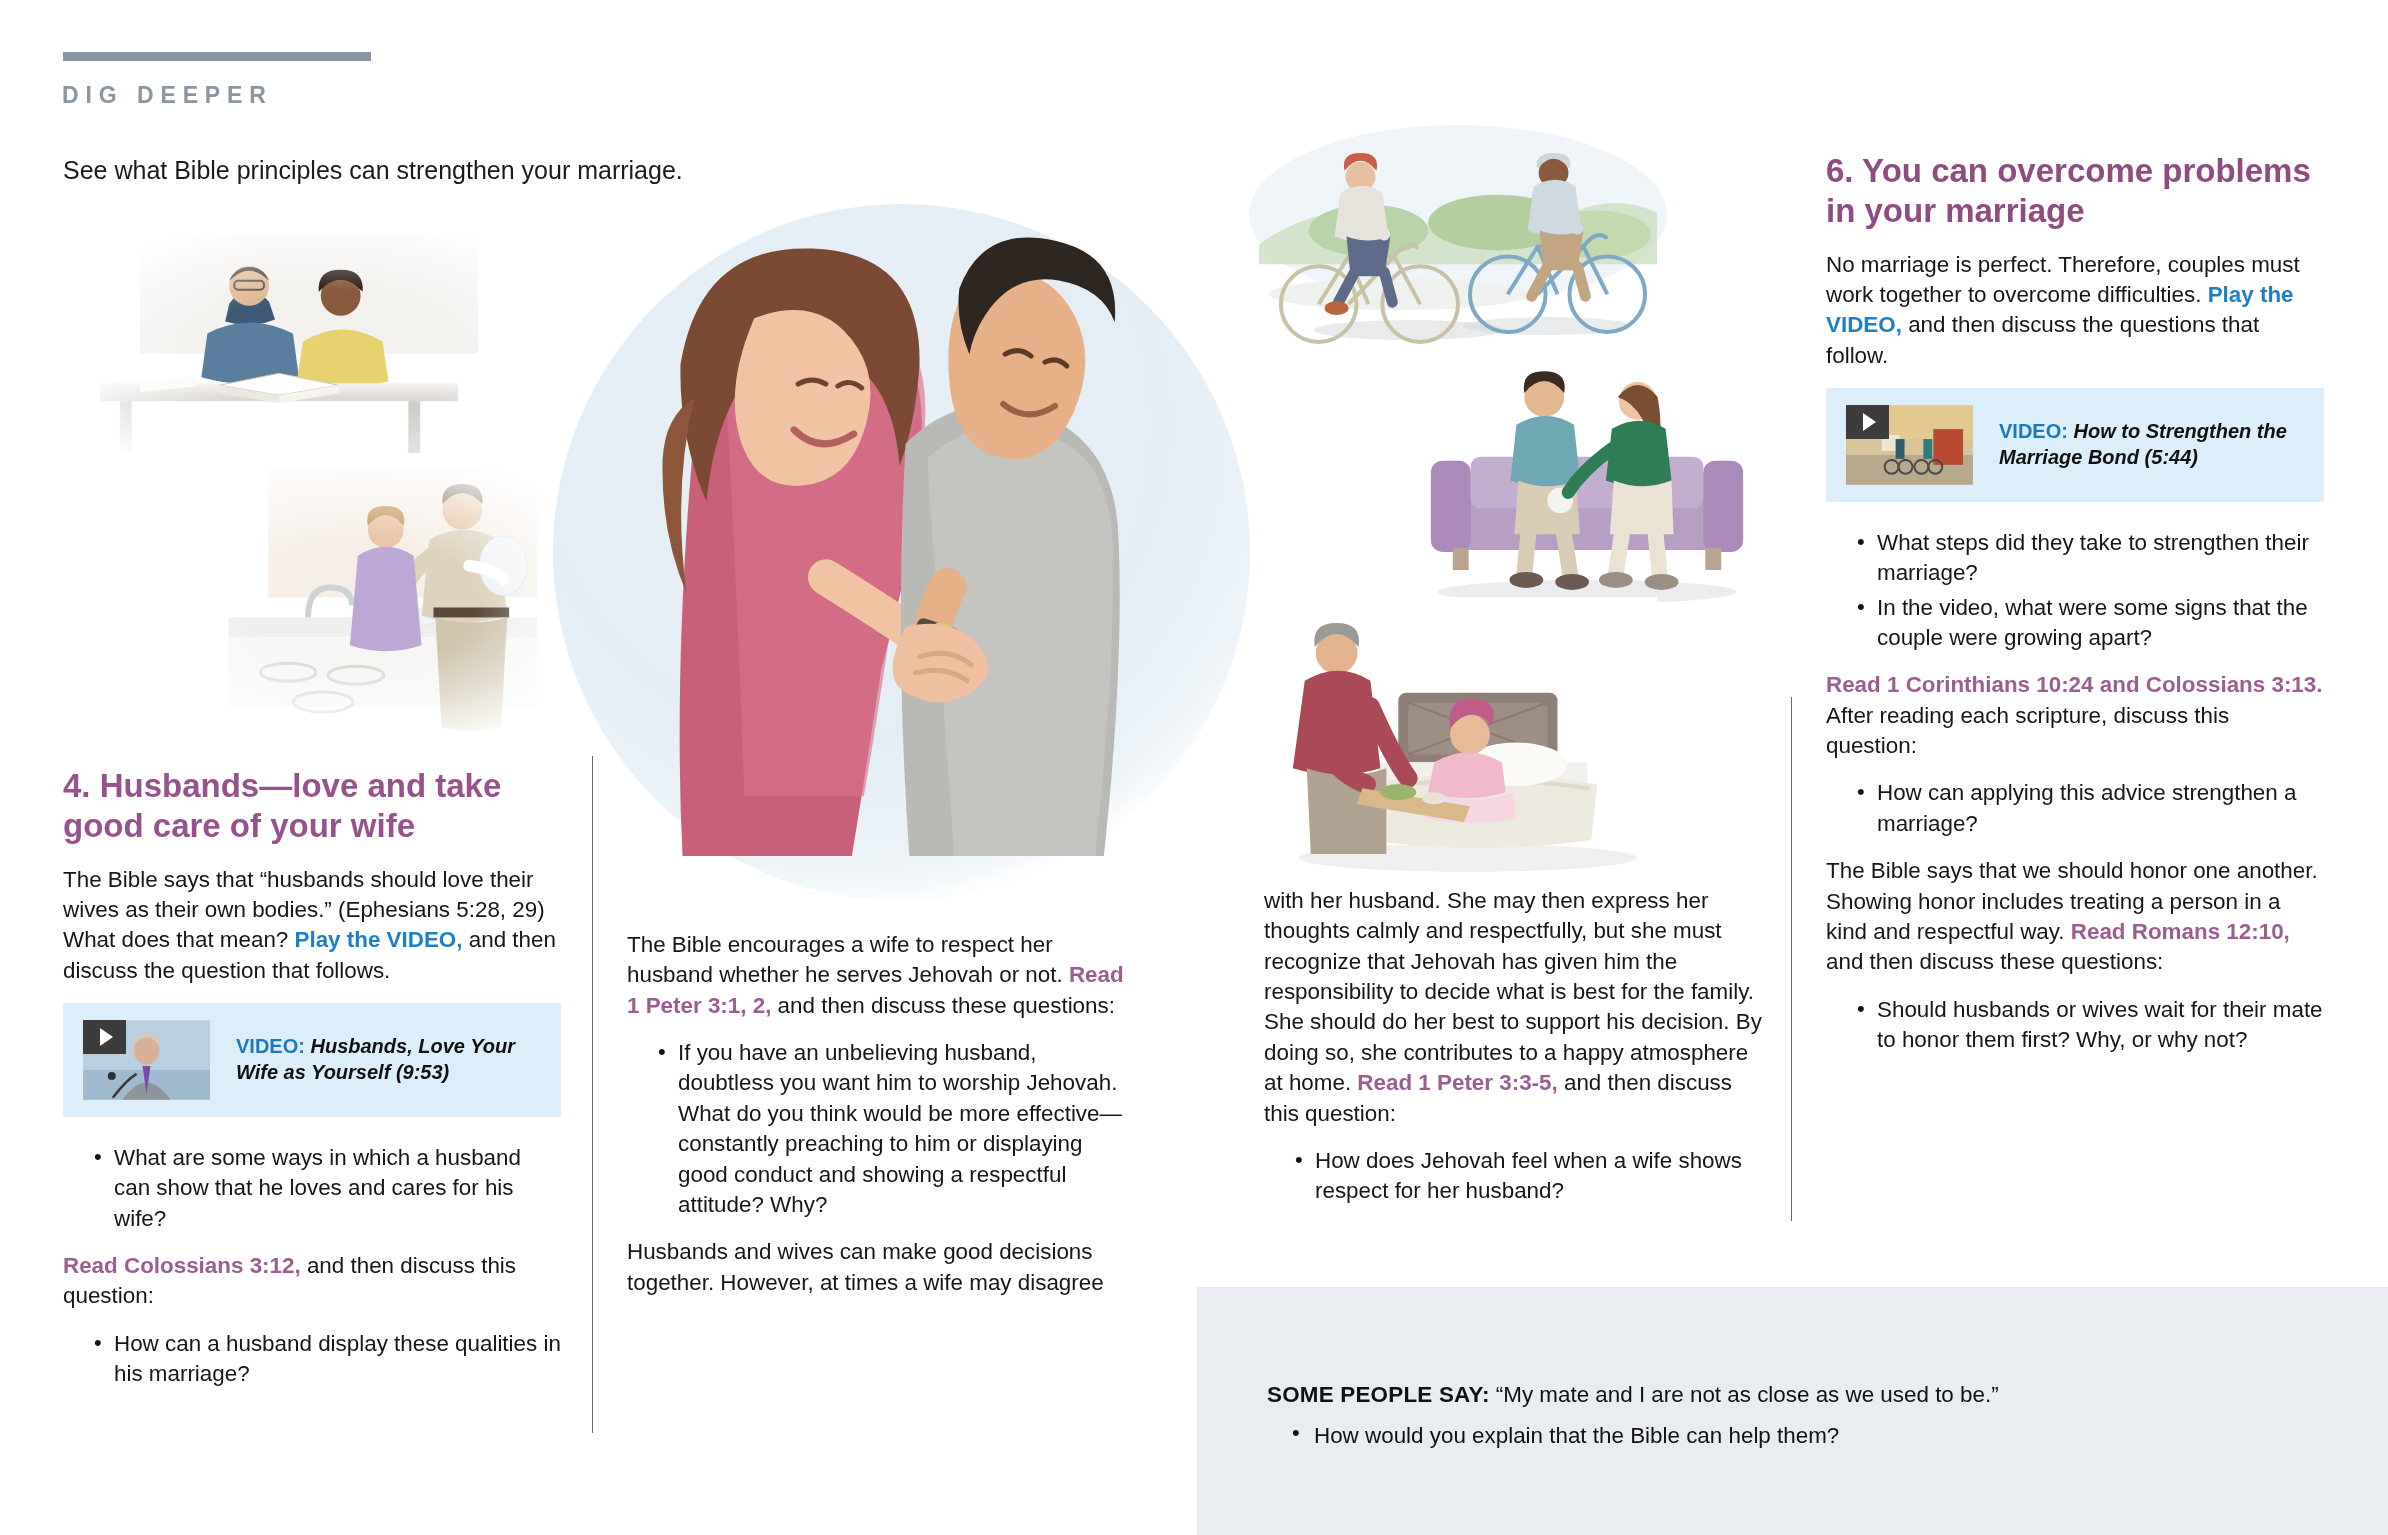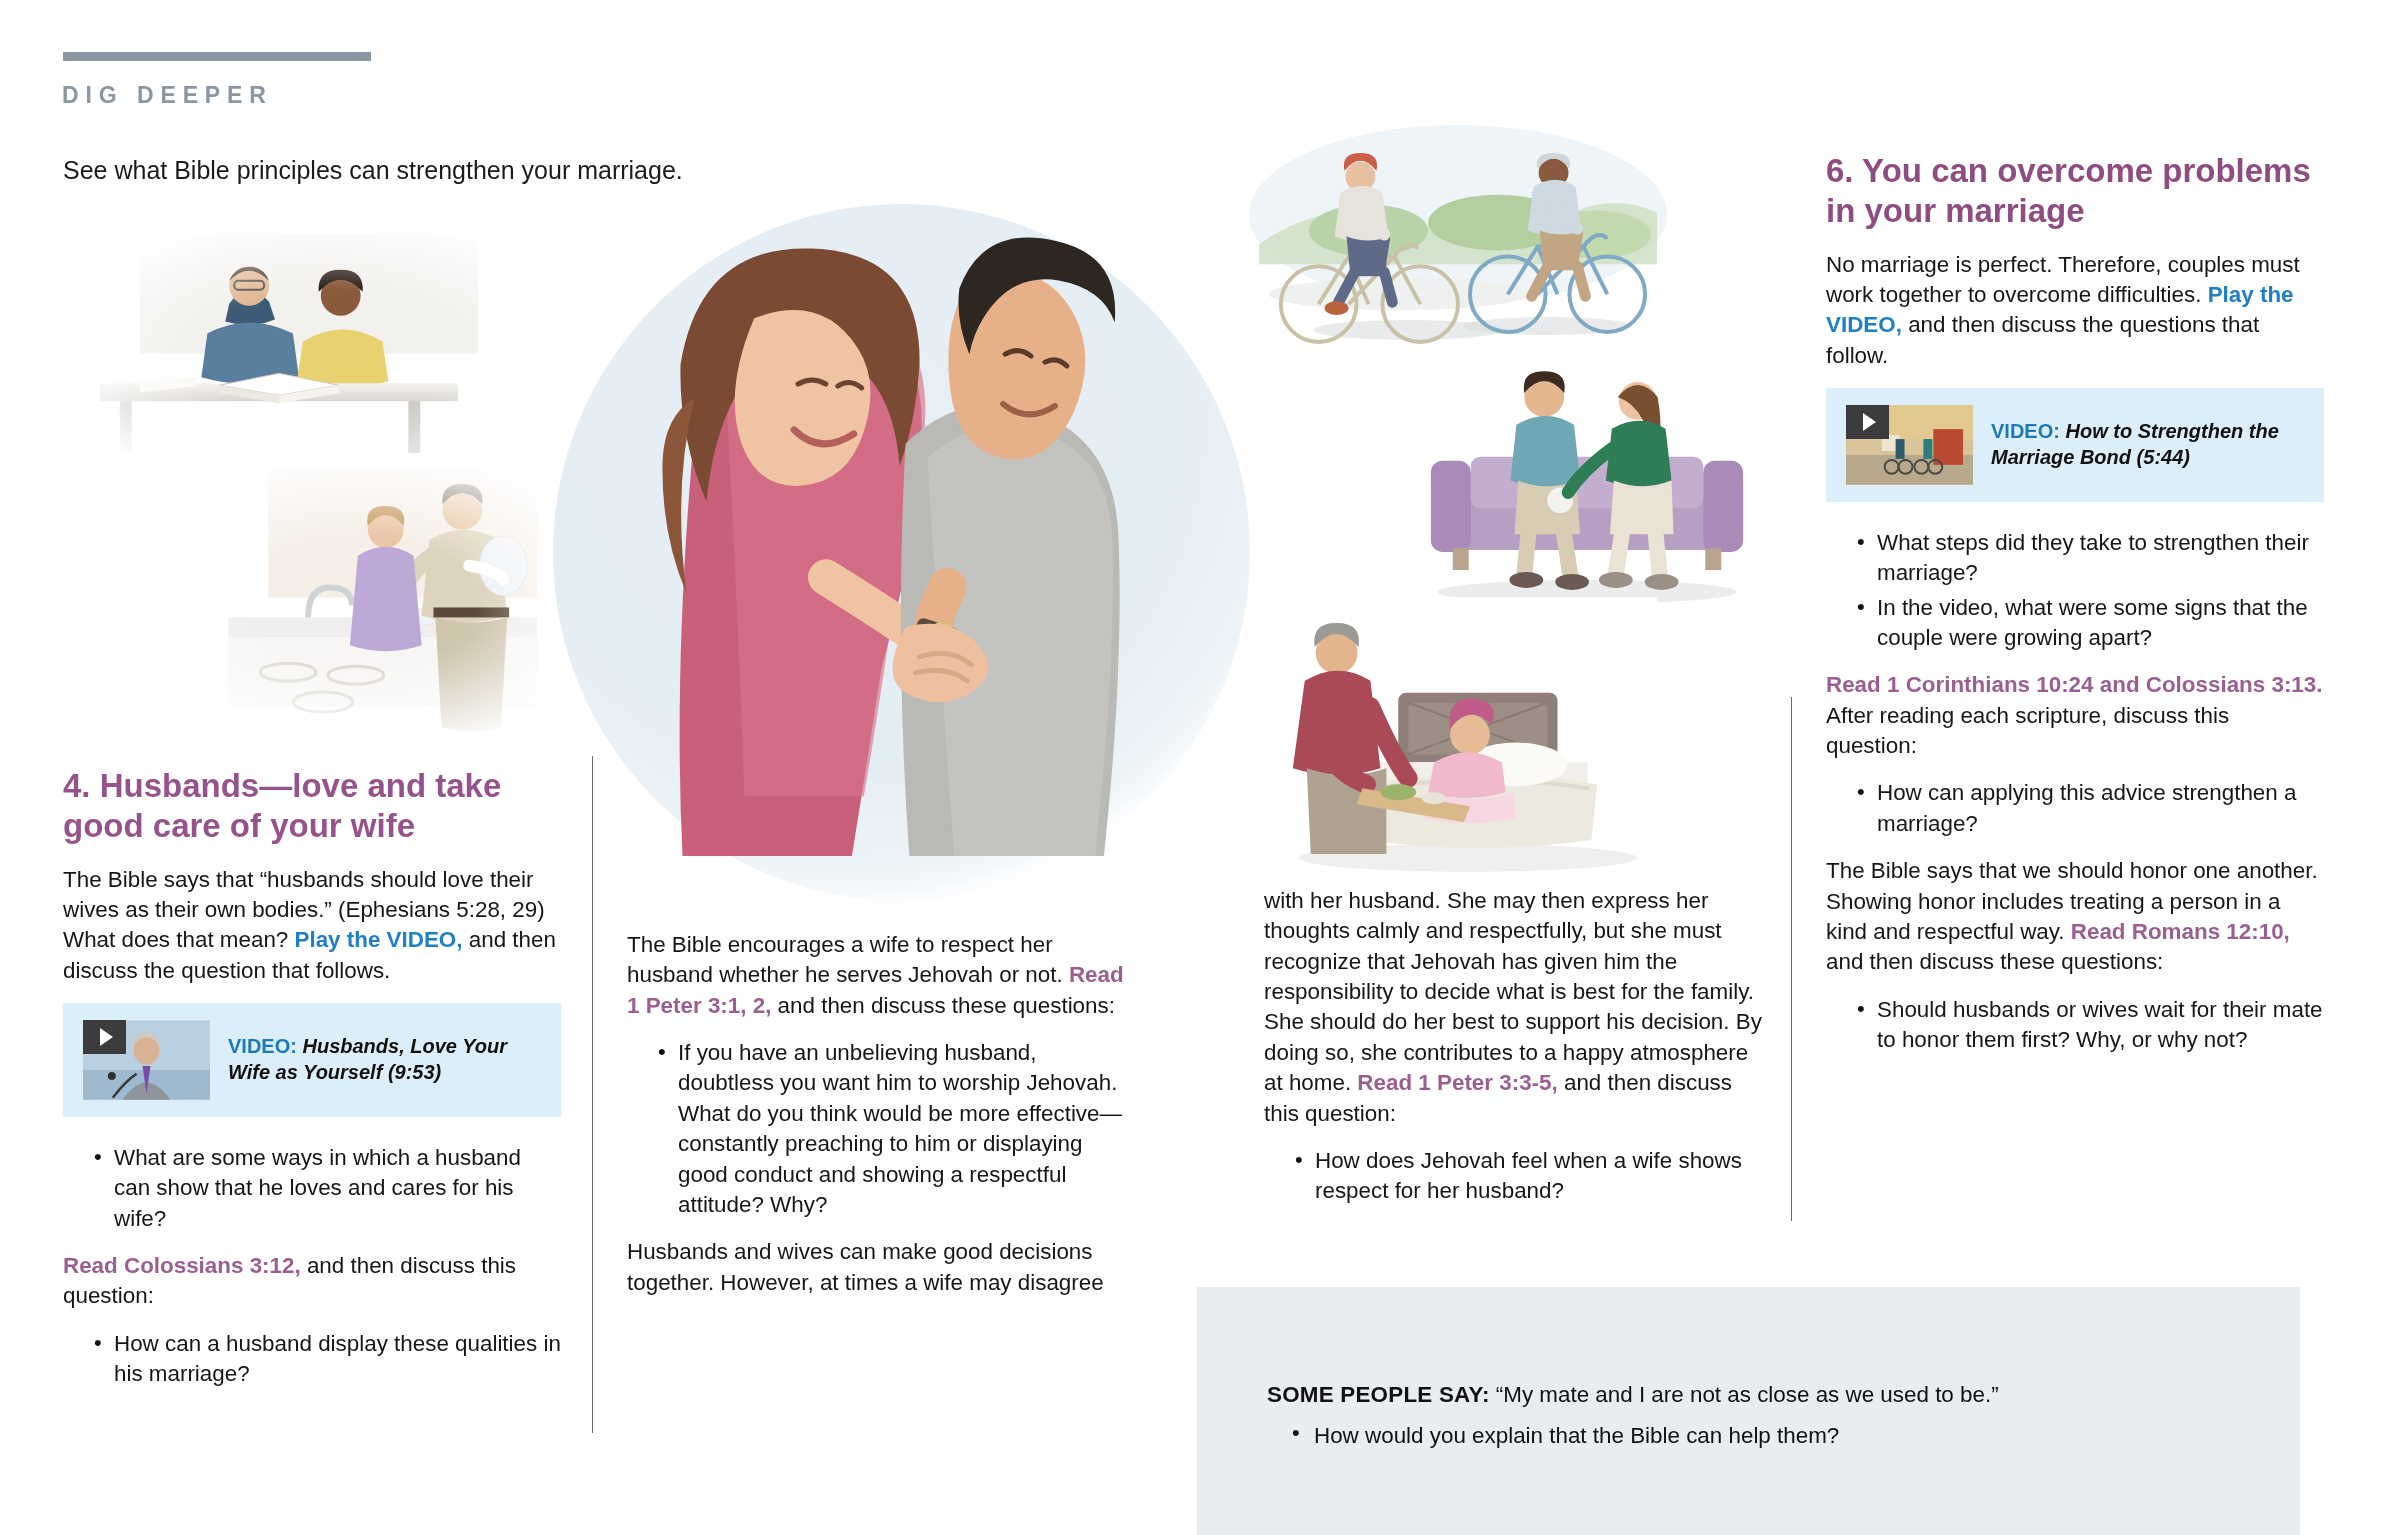--- a/index.html
+++ b/index.html
@@ -46,21 +46,21 @@
     position:relative;font-size:22.4px;line-height:1.355;
     margin:0 0 4px 0;padding-left:20px;color:#161616;
   }
   ul.q li:before{
     content:"\2022";position:absolute;left:0;top:-1px;font-size:22px;color:#111;
   }
 
   
   .videocard{
     background:#ddeefb;display:flex;align-items:center;
-    padding:17px 20px;gap:18px;margin:4px 0 26px 0;
+    padding:17px 20px;gap:26px;margin:4px 0 26px 0;
   }
   .thumb{
     position:relative;flex:0 0 auto;overflow:hidden;
   }
   .thumb .play{
     position:absolute;left:0;top:0;width:34%;height:42%;
     background:#3c3c3c;display:flex;align-items:center;justify-content:center;
   }
   .thumb .play i{
     display:block;width:0;height:0;
@@ -75,21 +75,21 @@
 
   
   .col{position:absolute;}
   #col1{left:63px;top:766px;width:498px;}
   #col2{left:627px;top:930px;width:498px;}
   #col3{left:1264px;top:886px;width:507px;}
   #col4{left:1826px;top:151px;width:498px;}
 
   
   .spsbox{
-    position:absolute;left:1197px;top:1287px;width:1103px;height:249px;
+    position:absolute;left:1197px;top:1287px;width:1191px;height:249px;
     background:#e9ecf0;
   }
   .sps-head{
     position:absolute;left:70px;top:93px;font-size:22.4px;line-height:1.3;color:#111;
   }
   .sps-head b{font-weight:bold;letter-spacing:.01em;}
   .sps-list{
     position:absolute;left:95px;top:134px;list-style:none;margin:0;padding:0;
   }
   .sps-list li{

